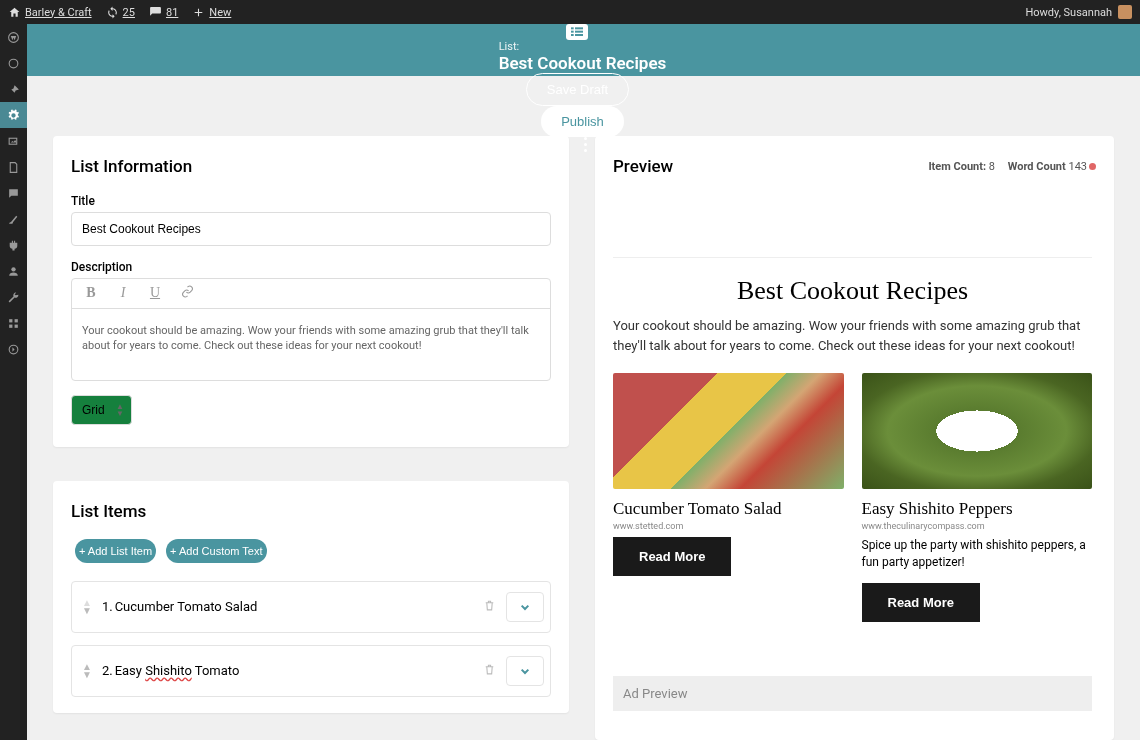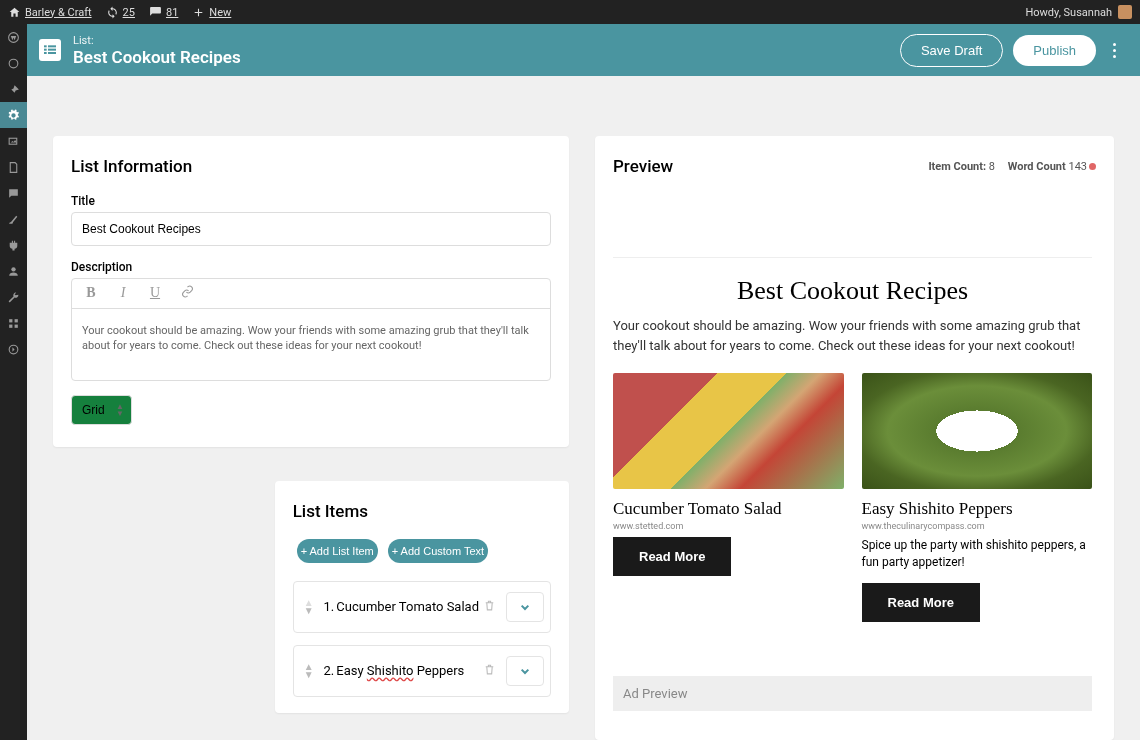--- a/index.html
+++ b/index.html
@@ -10,33 +10,33 @@
 .topbar-item { display: flex; gap: 4px; align-items: center; color: #ddd; text-decoration: underline; }
 .topbar-right { display: flex; gap: 6px; align-items: center; }
 .avatar { width: 14px; height: 14px; background: #c89060; border-radius: 2px; }
 
 .app { display: flex; height: 716px; }
 .sidebar { width: 27px; background: #222; display: flex; flex-direction: column; }
 .sidebar-item { width: 27px; height: 26px; display: flex; align-items: center; justify-content: center; color: #999; }
 .sidebar-item.active { background: #4a8994; color: #fff; }
 
 .main { flex: 1; background: #f0f0f0; display: flex; flex-direction: column; }
-.header { height: 52px; background: #4a95a0; display: flex; align-items: center; padding: 0 14px 0 12px; color: #fff; }
+.header { height: 52px; background: #4a95a0; display: flex; align-items: center; padding: 0 14px 0 12px; color: #fff; flex-direction: column; }
 .header-icon { width: 22px; height: 22px; background: #fff; border-radius: 3px; margin-right: 12px; display: flex; align-items: center; justify-content: center; }
 .header-titles { flex: 1; }
 .header-sub { font-size: 11px; opacity: 0.9; }
 .header-title { font-size: 17px; font-weight: 600; }
 .btn { border: none; cursor: pointer; font-size: 13px; border-radius: 18px; padding: 8px 20px; }
 .btn-outline { background: transparent; border: 1px solid #fff; color: #fff; margin-right: 10px; }
 .btn-white { background: #fff; color: #4a95a0; font-weight: 500; }
 .more-dots { width: 24px; display: flex; flex-direction: column; gap: 3px; align-items: center; margin-left: 6px; cursor: pointer; }
 .more-dots span { width: 3px; height: 3px; background: #fff; border-radius: 50%; }
 
 .content { flex: 1; display: flex; gap: 26px; padding: 60px 26px 0 26px; overflow: hidden; }
-.col-left { width: 516px; display: flex; flex-direction: column; gap: 34px; align-items: flex-end; }
+.col-left { width: 516px; display: flex; flex-direction: column; gap: 34px; }
 .col-right { flex: 1; }
 
 .card { background: #fff; border-radius: 4px; box-shadow: 0 1px 2px rgba(0,0,0,0.06); padding: 20px 18px 22px 18px; }
 .card-title { font-size: 17px; font-weight: 500; margin-bottom: 18px; }
 
 .form-label { font-size: 12px; font-weight: 500; margin-bottom: 4px; display: block; }
 .text-input { width: 100%; padding: 9px 10px; border: 1px solid #ddd; border-radius: 4px; font-size: 12px; margin-bottom: 14px; }
 .editor-wrap { border: 1px solid #ddd; border-radius: 4px; margin-bottom: 14px; }
 .editor-toolbar { border-bottom: 1px solid #ddd; padding: 6px 10px; display: flex; gap: 14px; color: #999; }
 .editor-btn { cursor: pointer; font-family: serif; font-size: 14px; width: 18px; text-align: center; }
@@ -270,21 +270,21 @@
                     <path d="M7 10l5 5 5-5"></path>
                   </svg>
                 </span>
             </div>
           </div>
           <div class="list-row">
             <div class="sort-arrows">
                 <span>▲</span>
                 <span>▼</span>
               </div>
-            <div class="row-label"><span class="num">2.</span><span>Easy </span><span class="underline-red">Shishito</span><span> Peppers</span></div>
+            <div class="row-label"><span class="num">2.</span><span>Easy </span><span class="underline-red">Shishito</span><span> Tomato</span></div>
             <div class="row-actions">
               <span class="trash"><svg viewBox="0 0 24 24" fill="none" stroke="#bbb" stroke-width="2">
                     <path d="M5 7h14M10 7V4h4v3M7 7l1 13h8l1-13"></path>
                   </svg></span>
               <span class="expand-box">
                   <svg viewBox="0 0 24 24" fill="none" stroke="#4a95a0" stroke-width="3" style="width:16px;height:16px">
                     <path d="M7 10l5 5 5-5"></path>
                   </svg>
                 </span>
             </div>

